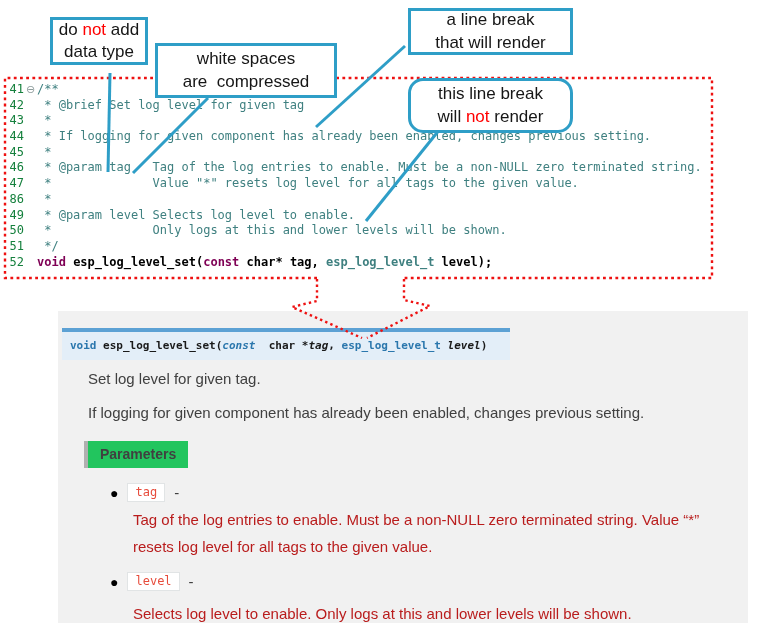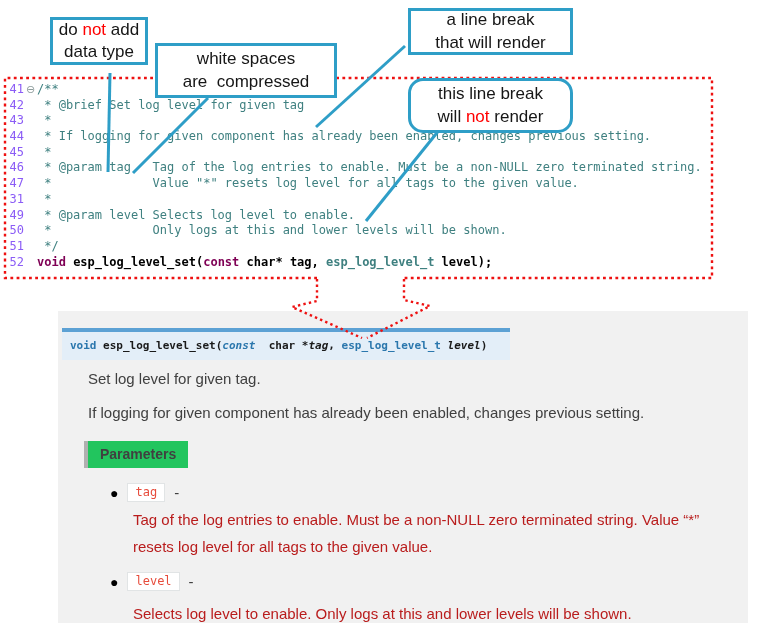--- a/index.html
+++ b/index.html
@@ -24,21 +24,21 @@
   #callout-2 { left:155px; top:43px; width:182px; height:55px; }
   #callout-3 { left:408px; top:8px;  width:165px; height:47px; }
   #callout-4 { left:408px; top:78px; width:165px; height:55px;border-radius:15px; }
 
   
   #editor {
     position:absolute; left:7px; top:82px; z-index:2;
     font-family:"DejaVu Sans Mono", monospace; font-size:12px; line-height:15.7px;
   }
   .crow { display:flex; height:15.7px; align-items:baseline; }
-  .lnum { width:17px; text-align:right; color:#8b5cf6; flex:none; }
+  .lnum { width:17px; text-align:right; color:#15803d; flex:none; }
   .fold { width:13px; text-align:center; color:#8d9c9c; flex:none;
           font-family:"DejaVu Sans", sans-serif; font-size:11px; }
   .ctext { white-space:pre; margin-left:13px; }
   .crow.has-fold .ctext { margin-left:0; }
   .comment { color:#3f8080; }
   .decl { font-weight:bold; color:#000; }
   .kw  { color:#7f0055; font-weight:bold; }
   .typ { color:#3f8080; font-weight:bold; }
 
   
@@ -109,21 +109,21 @@
     </div>
     <div class="crow">
       <span class="lnum">46</span>
         <span class="ctext comment"> * @param tag   Tag of the log entries to enable. Must be a non-NULL zero terminated string.</span>
     </div>
     <div class="crow">
       <span class="lnum">47</span>
         <span class="ctext comment"> *              Value "*" resets log level for all tags to the given value.</span>
     </div>
     <div class="crow">
-      <span class="lnum">31</span>
+      <span class="lnum">86</span>
         <span class="ctext comment"> *</span>
     </div>
     <div class="crow">
       <span class="lnum">49</span>
         <span class="ctext comment"> * @param level Selects log level to enable.</span>
     </div>
     <div class="crow">
       <span class="lnum">50</span>
         <span class="ctext comment"> *              Only logs at this and lower levels will be shown.</span>
     </div>

